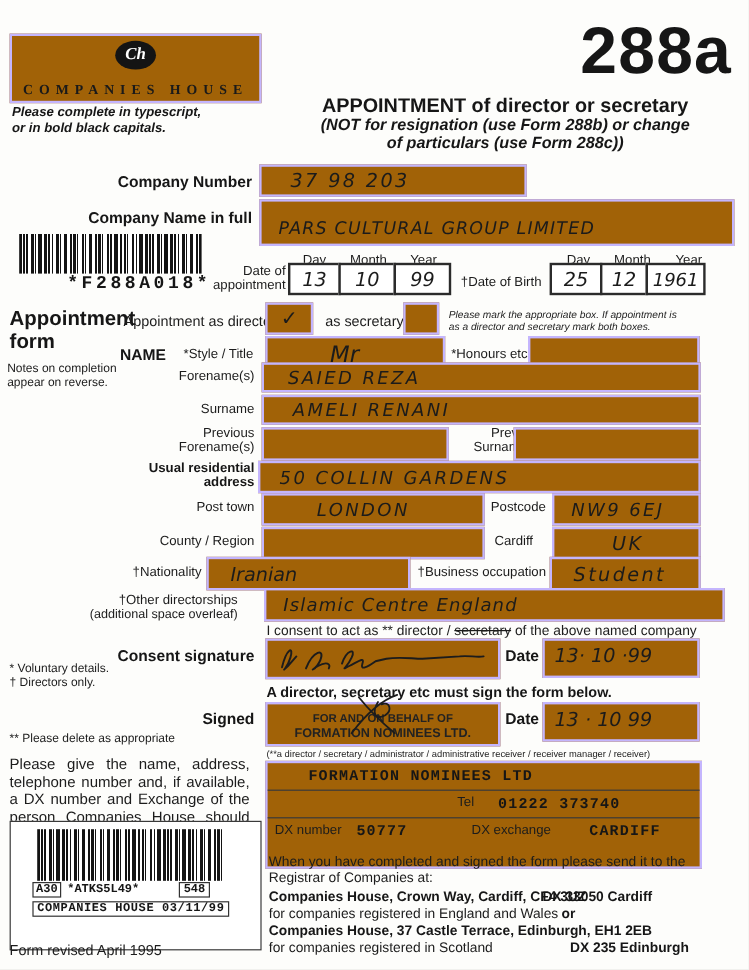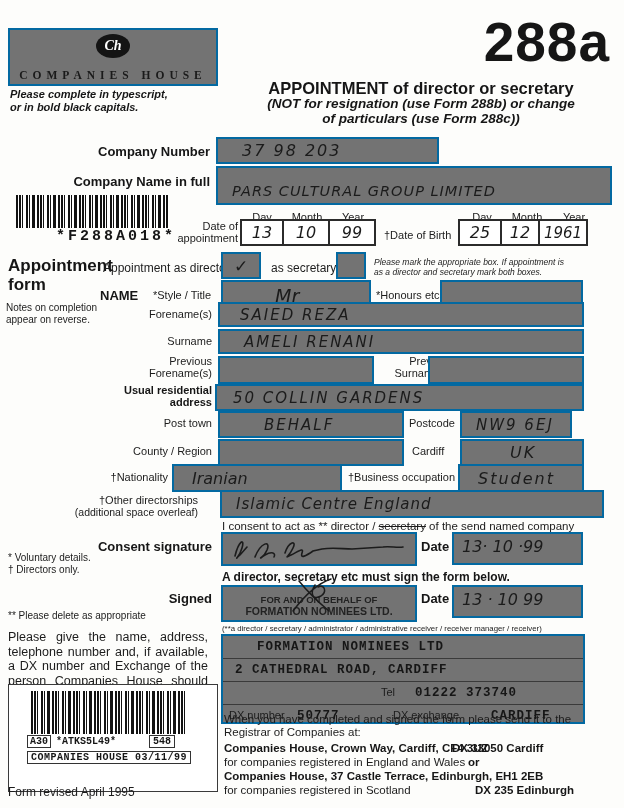--- a/index.html
+++ b/index.html
@@ -3,21 +3,21 @@
 <meta charset="utf-8">
 <style>
   html,body{margin:0;padding:0;background:#e8e8e4;}
   .page{position:relative;width:624px;height:808px;background:#fdfdfb;overflow:hidden;
         font-family:"Liberation Sans",sans-serif;color:#1a1a1a;}
   .abs{position:absolute;}
   .lbl{font-family:"Liberation Sans",sans-serif;font-weight:bold;color:#161616;}
   .plain{font-family:"Liberation Sans",sans-serif;font-weight:normal;color:#1c1c1c;}
   .r{text-align:right;}
   .c{text-align:center;}
-  .box{position:absolute;border:2px solid #0369a1;background:#737373;box-sizing:border-box;}
+  .box{position:absolute;border:2px solid #c4b5fd;background:#a16207;box-sizing:border-box;}
   .box1{position:absolute;border:1.5px solid #3a3a3a;background:#fff;box-sizing:border-box;}
   .hw{font-family:"DejaVu Sans",sans-serif;font-style:italic;color:#1b1b1b;}
   .hwcaps{letter-spacing:2px;}
   .mono{font-family:"Liberation Mono","DejaVu Sans Mono",monospace;font-weight:bold;color:#161616;}
   .ital{font-style:italic;}
   .bars{background:repeating-linear-gradient(90deg,#121212 0 2px,#fff 2px 3px,#121212 3px 5px,#fff 5px 6px,#121212 6px 7px,#fff 7px 10px,#121212 10px 12px,#fff 12px 13px,#121212 13px 14px,#fff 14px 16px,#121212 16px 19px,#fff 19px 21px);}
   .cellrow{display:flex;}
   .cell{border:2px solid #2b2b2b;background:#fff;box-sizing:border-box;height:27px;
         display:flex;align-items:center;justify-content:center;margin-left:-2px;}
   .cell:first-child{margin-left:0;}
@@ -131,24 +131,24 @@
   <div class="box" style="left:428px;top:356px;width:156px;height:28px;"></div>
 
   <div class="abs lbl r" style="left:100px;top:384px;width:112px;font-size:11px;">Usual  residential</div>
   <div class="abs lbl r" style="left:100px;top:396px;width:112px;font-size:11px;">address</div>
   <div class="box" style="left:215px;top:384px;width:369px;height:27px;">
     <span class="hw hwcaps" style="position:absolute;left:16px;top:3px;font-size:15px;">50 COLLIN GARDENS</span>
   </div>
 
   <div class="abs plain r" style="left:120px;top:417px;width:92px;font-size:11px;">Post town</div>
   <div class="box" style="left:218px;top:411px;width:186px;height:27px;">
-    <span class="hw hwcaps" style="position:absolute;left:44px;top:3px;font-size:15px;">BEHALF</span>
+    <span class="hw hwcaps" style="position:absolute;left:44px;top:3px;font-size:15px;">LONDON</span>
   </div>
   <div class="abs plain" style="left:409px;top:417px;font-size:11px;">Postcode</div>
-  <div class="box" style="left:460px;top:411px;width:112px;height:27px;">
+  <div class="box" style="left:460px;top:411px;width:124px;height:27px;">
     <span class="hw" style="position:absolute;left:14px;top:3px;font-size:15px;letter-spacing:2px;">NW9 6EJ</span>
   </div>
 
   <div class="abs plain r" style="left:110px;top:445px;width:102px;font-size:11px;">County / Region</div>
   <div class="box" style="left:218px;top:439px;width:186px;height:27px;"></div>
   <div class="abs plain" style="left:412px;top:445px;font-size:11px;">Cardiff</div>
   <div class="box" style="left:460px;top:439px;width:124px;height:27px;">
     <span class="hw" style="position:absolute;left:48px;top:2px;font-size:16px;letter-spacing:2px;">UK</span>
   </div>
 
@@ -161,21 +161,21 @@
     <span class="hw" style="position:absolute;left:18px;top:3px;font-size:16px;letter-spacing:2px;">Student</span>
   </div>
 
   <div class="abs plain r" style="left:78px;top:494px;width:120px;font-size:11px;">†Other directorships</div>
   <div class="abs plain r" style="left:62px;top:506px;width:136px;font-size:10.5px;">(additional space overleaf)</div>
   <div class="box" style="left:220px;top:490px;width:384px;height:28px;">
     <span class="hw" style="position:absolute;left:14px;top:3px;font-size:15px;letter-spacing:1px;">Islamic Centre England</span>
   </div>
 
   <div class="abs plain" style="left:222px;top:520px;font-size:11.5px;">
-    <span>I consent to act as ** director / </span><span class="struck">secretary</span><span> of the send named company</span>
+    <span>I consent to act as ** director / </span><span class="struck">secretary</span><span> of the above named company</span>
   </div>
   <div class="abs lbl r" style="left:88px;top:539px;width:124px;font-size:13px;">Consent signature</div>
   <div class="box" style="left:221px;top:532px;width:196px;height:34px;">
     <svg width="190" height="30" viewBox="0 0 190 30" style="position:absolute;left:2px;top:0;">
       <path d="M10 22 C14 6, 20 4, 17 14 C14 24, 8 27, 15 21 L22 13 M30 23 C36 8, 46 6, 42 16 C38 25, 31 26, 40 21 C47 17, 51 19, 49 23 M60 19 C64 7, 72 6, 68 14 C64 23, 58 25, 66 21 C74 17, 79 13, 77 19 C75 25, 81 22, 88 17 L97 15 C108 13, 118 15, 127 15 L158 13 C165 12, 172 14, 178 13" stroke="#1c1c1c" stroke-width="1.6" fill="none" stroke-linecap="round"></path>
     </svg>
   </div>
   <div class="abs lbl" style="left:421px;top:539px;font-size:13px;">Date</div>
   <div class="box" style="left:452px;top:532px;width:131px;height:33px;">
     <span class="hw" style="position:absolute;left:8px;top:3px;font-size:16px;">13· 10 ·99</span>
@@ -196,23 +196,20 @@
   <div class="box" style="left:452px;top:585px;width:131px;height:33px;">
     <span class="hw" style="position:absolute;left:8px;top:3px;font-size:16px;">13 · 10 99</span>
   </div>
   <div class="abs plain" style="left:222px;top:624px;font-size:7.8px;">(**a director / secretary / administrator / administrative receiver / receiver manager / receiver)</div>
   <div class="abs plain" style="left:8px;top:610px;font-size:10px;">** Please delete as appropriate</div>
 
   <div class="abs plain" style="left:8px;top:630px;width:200px;font-size:12.5px;line-height:14.5px;text-align:justify;">Please give the name, address, telephone number and, if available, a DX number and Exchange of the person Companies House should contact if there is any query.</div>
   <div class="box" style="left:221px;top:634px;width:364px;height:90px;">
     <div class="crow">
       <span class="mono" style="left:34px;font-size:12.5px;letter-spacing:1px;">FORMATION NOMINEES LTD</span>
-    </div>
-    <div class="crow">
-      <span class="mono" style="left:12px;font-size:12.5px;letter-spacing:1px;">2 CATHEDRAL ROAD, CARDIFF</span>
     </div>
     <div class="crow">
       <span class="plain" style="left:158px;font-size:11px;">Tel</span>
       <span class="mono" style="left:192px;font-size:12.5px;letter-spacing:1px;">01222 373740</span>
     </div>
     <div class="crow">
       <span class="plain" style="left:6px;font-size:11px;">DX number</span>
       <span class="mono" style="left:74px;font-size:12.5px;letter-spacing:1px;text-align:right;">50777</span>
       <span class="plain" style="left:170px;font-size:11px;">DX exchange</span>
       <span class="mono" style="left:268px;font-size:12.5px;letter-spacing:1px;">CARDIFF</span>

